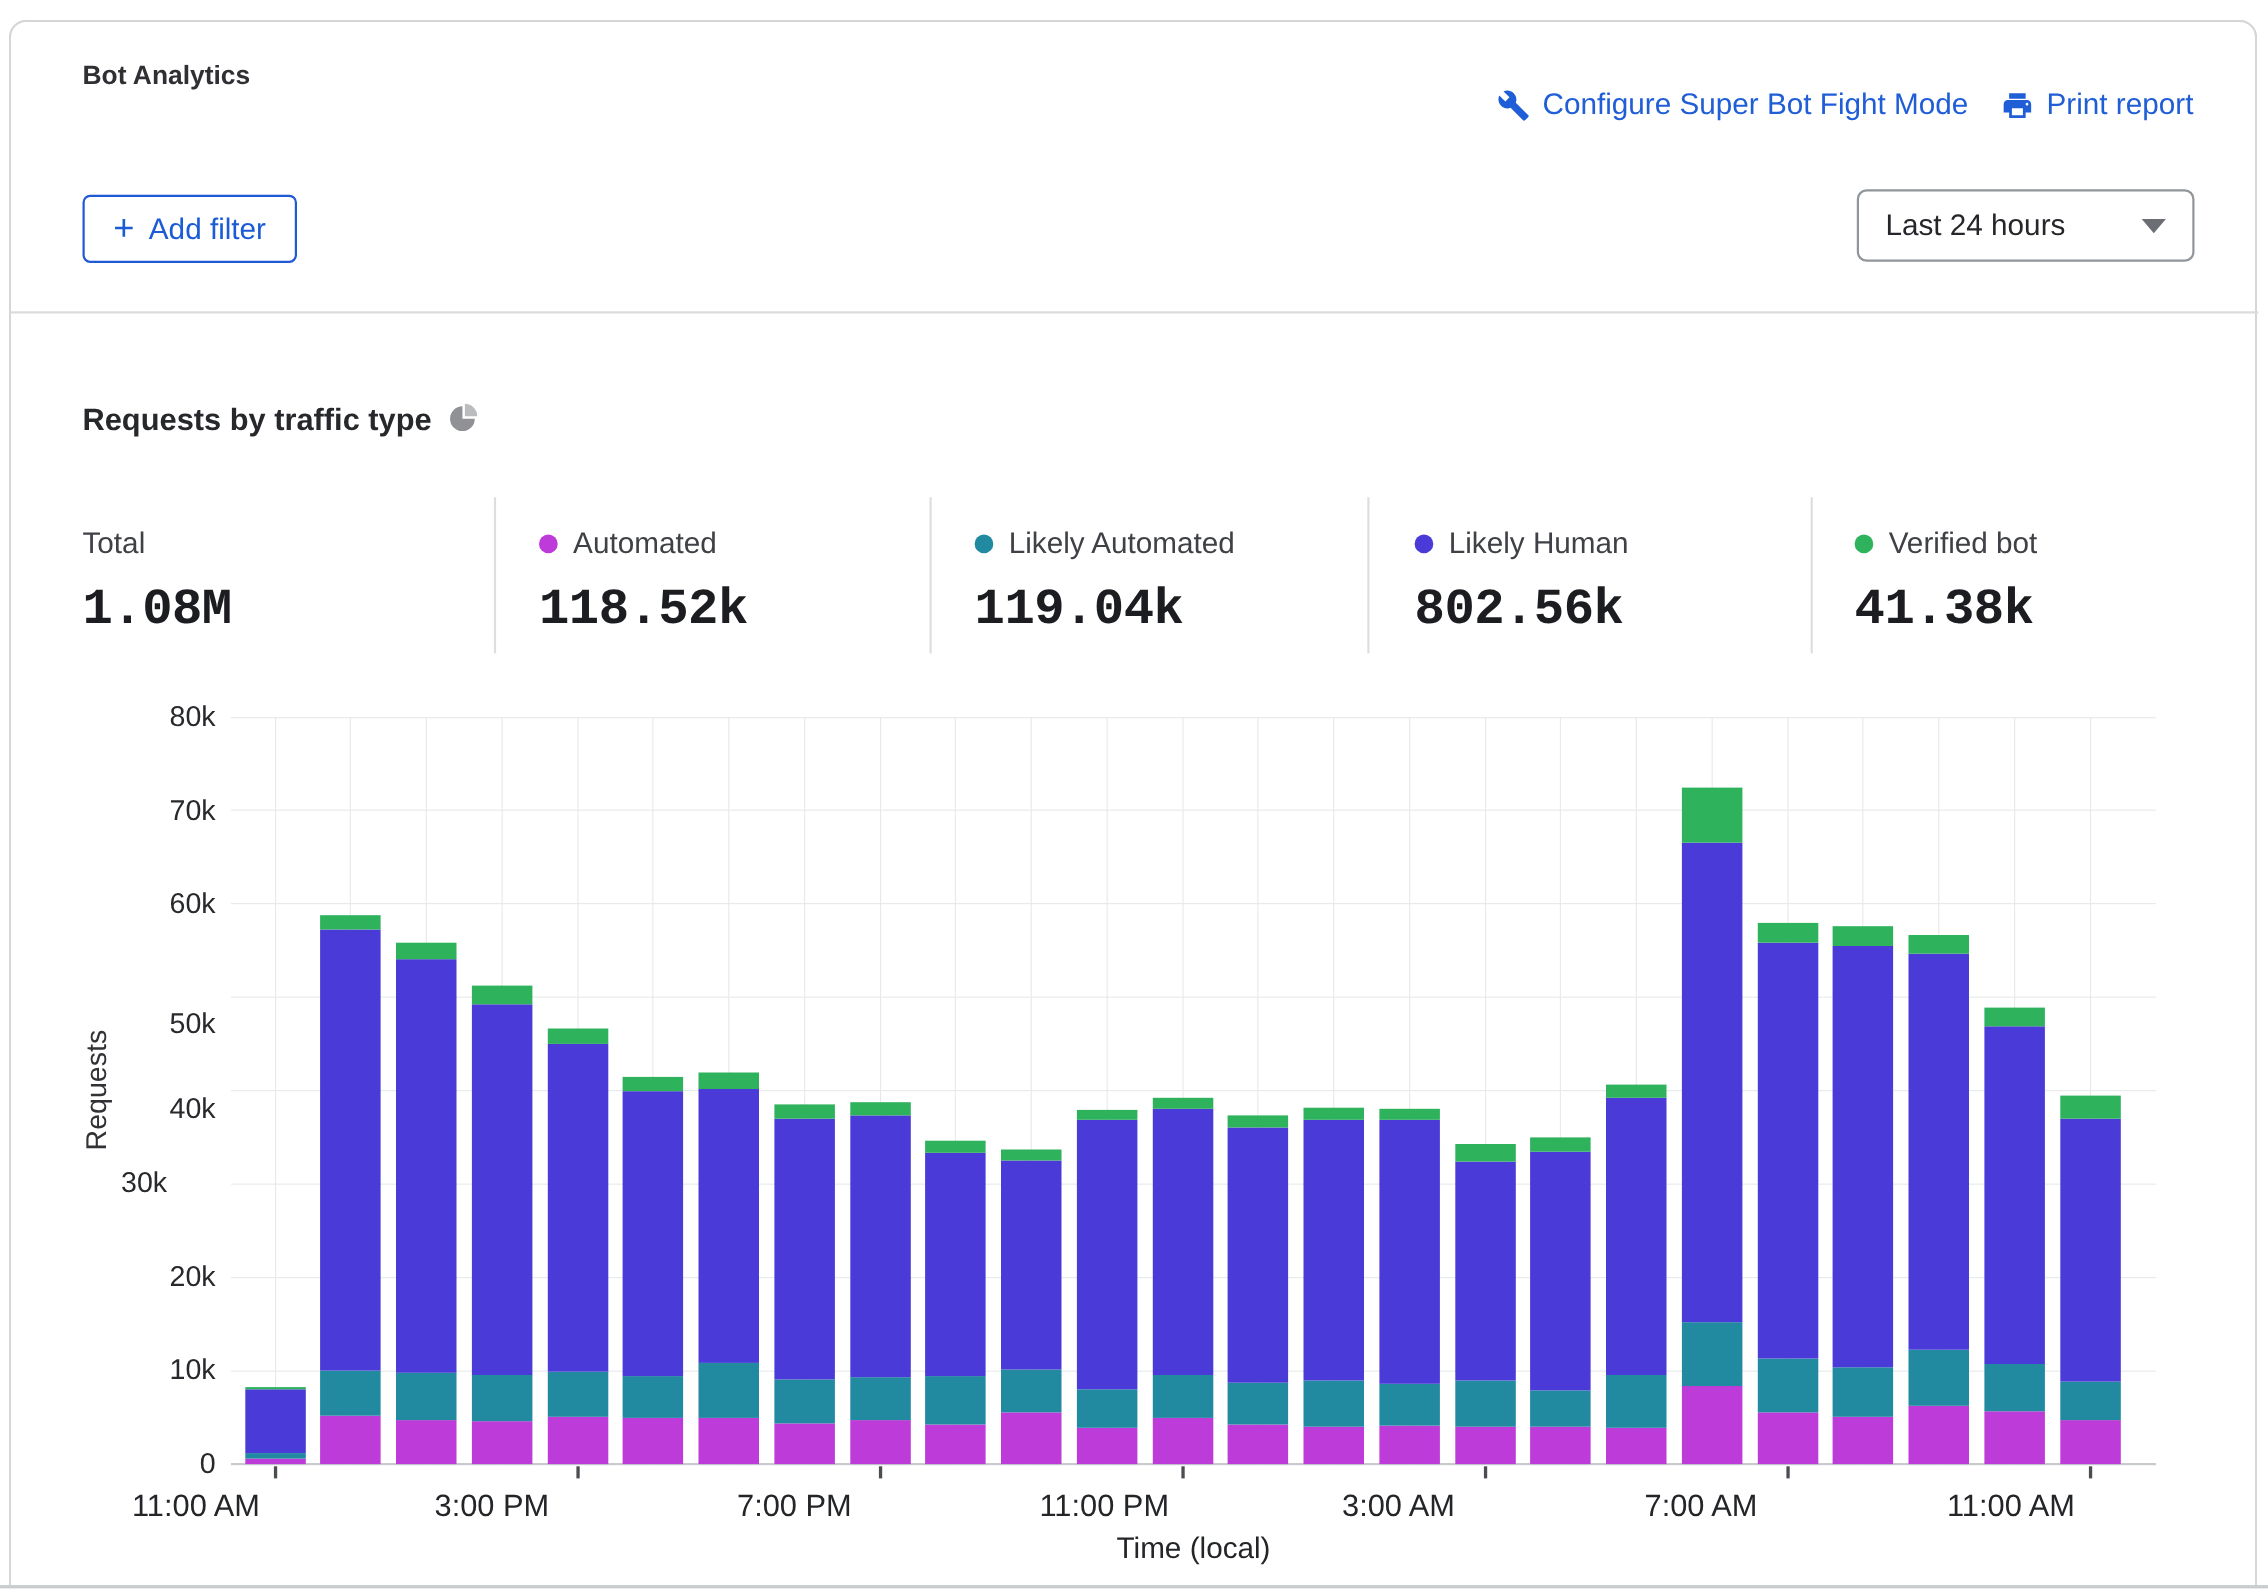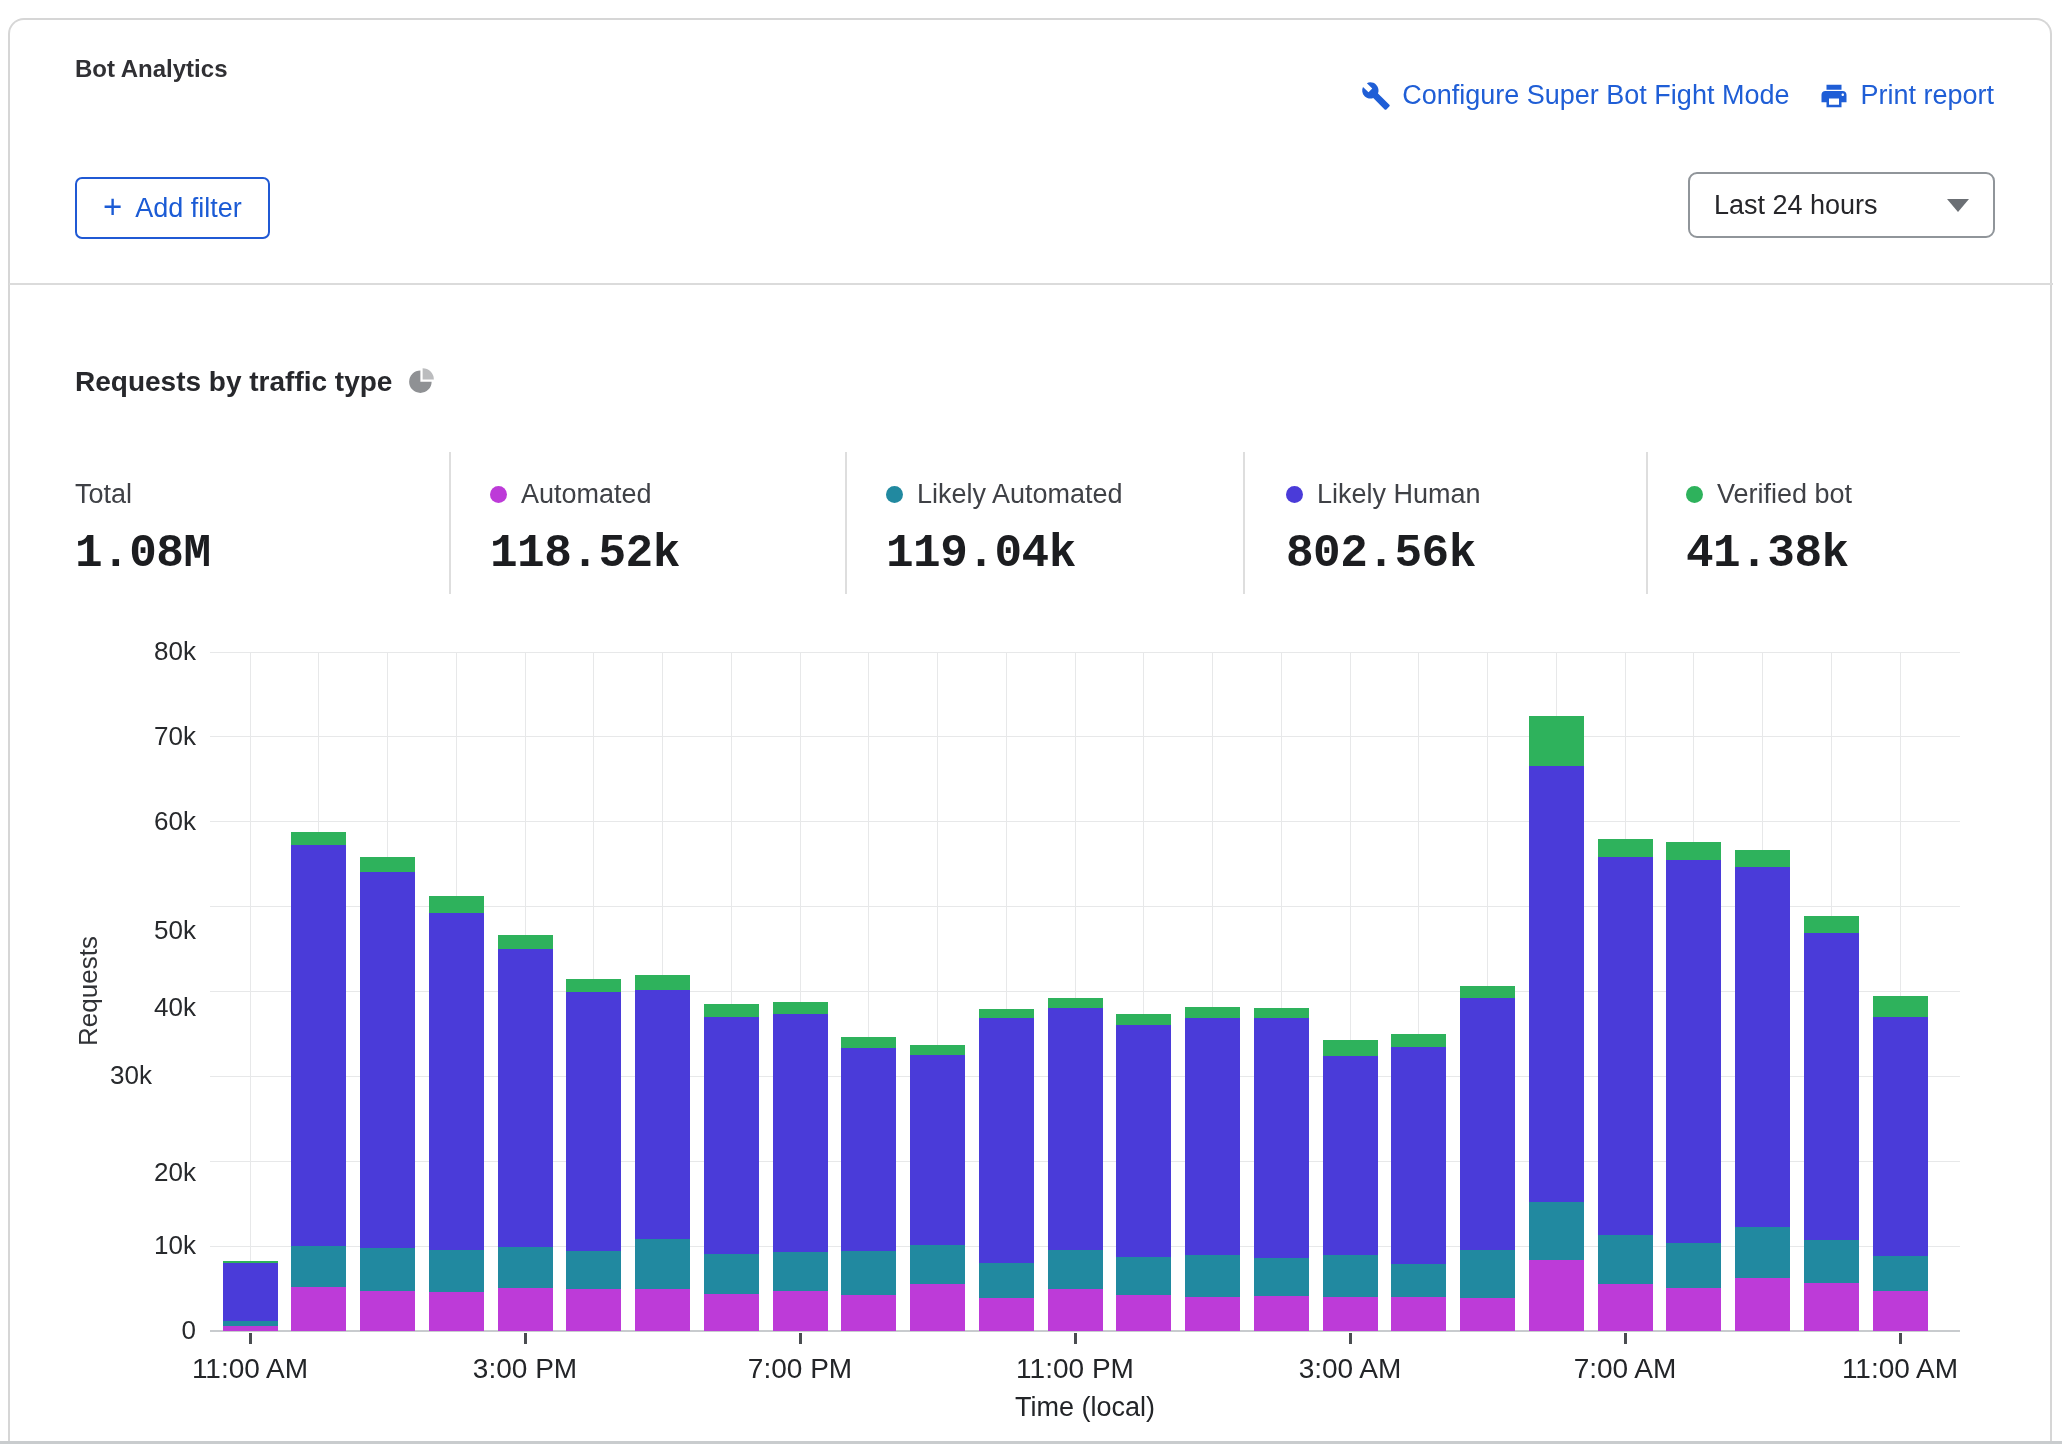--- a/index.html
+++ b/index.html
@@ -38,21 +38,21 @@
   #plot{position:absolute;left:210px;top:652px;width:1750px;height:679px;}
   .grid-h{position:absolute;left:0;width:100%;height:1px;background:#e7e8e9;}
   .grid-v{position:absolute;top:0;width:1px;height:100%;background:#e7e8e9;}
   #baseline{position:absolute;left:0;bottom:-1px;width:100%;height:2px;background:#c8cbce;}
   .bar-seg{position:absolute;}
   .y-tick{position:absolute;width:130px;text-align:right;font-size:26px;color:#27292c;}
   #y-title{position:absolute;left:88px;top:991px;transform:translate(-50%,-50%) rotate(-90deg);
         font-size:26px;color:#303236;}
   #x-axis{position:absolute;left:210px;top:1331px;width:1750px;height:100px;}
   .x-tickmark{position:absolute;top:2px;width:3px;height:11px;background:#4a4d51;}
-  .x-tick{position:absolute;top:22px;width:260px;text-align:center;font-size:28px;color:#232528;}
+  .x-tick{position:absolute;top:22px;width:260px;font-size:28px;color:#232528;}
   #x-title{position:absolute;left:1085px;top:1392px;transform:translateX(-50%);font-size:27px;color:#232528;}
 </style>
 </head>
 <body>
 
 <div id="page">
   <div id="card"></div>
 
   <div id="page-title">Bot Analytics</div>
 
@@ -133,21 +133,21 @@
   </div>
   <div class="stat-divider" style="left:449px"></div>
   <div class="stat-divider" style="left:845px"></div>
   <div class="stat-divider" style="left:1243px"></div>
   <div class="stat-divider" style="left:1646px"></div>
 
   <div id="y-title">Requests</div>
   <div id="ylabels">
       <div class="y-tick" style="left: 66px; top: 1315px;">0</div>
       <div class="y-tick" style="left: 66px; top: 1230.12px;">10k</div>
-      <div class="y-tick" style="left: 66px; top: 1145.25px; margin-top: 12px;">20k</div>
+      <div class="y-tick" style="left: 66px; top: 1145.25px;">20k</div>
       <div class="y-tick" style="left: 66px; top: 1060.38px; text-align: center;">30k</div>
       <div class="y-tick" style="left: 66px; top: 975.5px; margin-top: 16px;">40k</div>
       <div class="y-tick" style="left: 66px; top: 915px;">50k</div>
       <div class="y-tick" style="left: 66px; top: 805.75px;">60k</div>
       <div class="y-tick" style="left: 66px; top: 720.875px;">70k</div>
       <div class="y-tick" style="left: 66px; top: 636px;">80k</div>
     </div>
 
   <div id="plot">
     <div id="baseline"></div>

